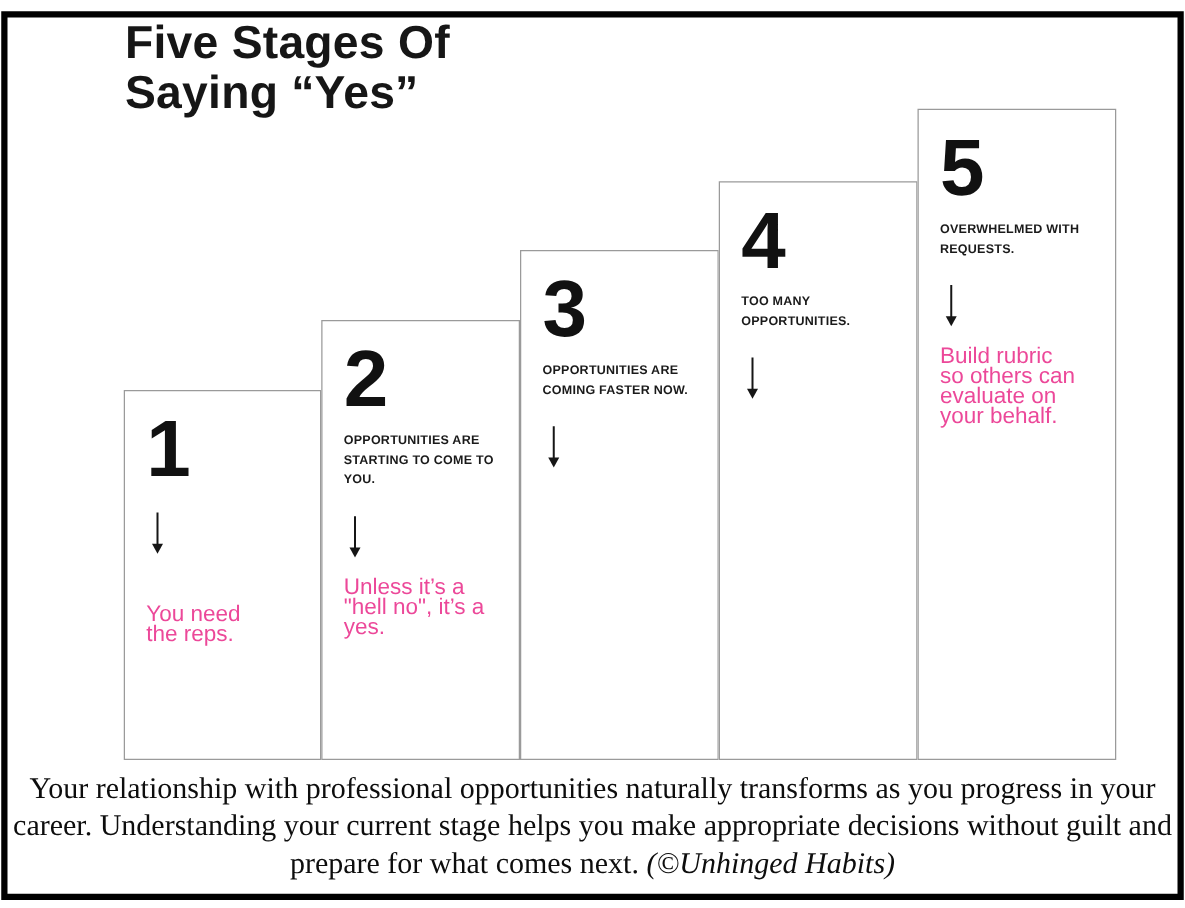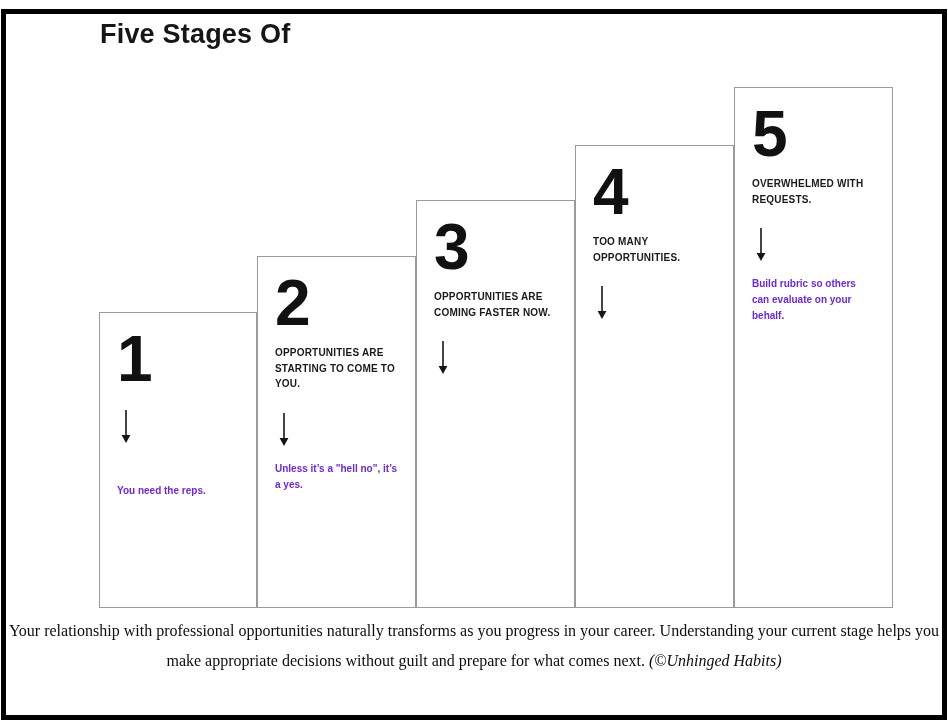--- a/index.html
+++ b/index.html
@@ -6,61 +6,61 @@
   body{
     width:948px;height:726px;position:relative;background:#ffffff;
     font-family:"Liberation Sans",sans-serif;color:#111;overflow:hidden;
   }
   .frame{
     position:absolute;left:1px;top:9px;width:936px;height:701px;
     border:5px solid #000;box-sizing:content-box;pointer-events:none;
   }
   .title{
     position:absolute;left:100px;top:14px;margin:0;
-    font-size:27px;line-height:40px;font-weight:700;letter-spacing:.2px;color:#161616;
+    font-size:37px;line-height:40px;font-weight:700;letter-spacing:.2px;color:#161616;
   }
   .stage{
     position:absolute;background:#fff;border:1px solid #9a9a9a;box-sizing:content-box;
   }
   .s1{left:99px; top:312px;width:156px;height:294px;}
   .s2{left:257px;top:256px;width:157px;height:350px;}
   .s3{left:416px;top:200px;width:157px;height:406px;}
   .s4{left:575px;top:145px;width:157px;height:461px;}
   .s5{left:734px;top:87px; width:157px;height:519px;}
   .num{
     font-size:64px;line-height:.94;font-weight:700;color:#111;
     padding:16px 0 0 17px;
   }
   .heading{
     margin:12px 15px 0 17px;max-width:126px;
     font-size:10px;line-height:15.5px;font-weight:700;letter-spacing:.2px;color:#1a1a1a;
   }
   .arrow{display:block;margin:20px 0 0 19px;}
   .note{
     margin:13px 15px 0 17px;
-    font-size:10px;line-height:16px;font-weight:700;color:#6d28d9;
+    font-size:18px;line-height:16px;font-weight:400;color:#ec4899;
   }
   .s1 .note{max-width:92px;margin-top:38px;}
   .s2 .note{max-width:126px;}
   .s3 .note{max-width:96px;}
   .s4 .note{max-width:106px;}
   .s5 .note{max-width:112px;}
   .caption{
     position:absolute;left:0;top:616px;width:948px;margin:0;
     text-align:center;font-family:"Liberation Serif",serif;
-    font-size:16px;line-height:30px;color:#0d0d0d;
+    font-size:24px;line-height:30px;color:#0d0d0d;
   }
   .caption em{font-style:italic;}
 </style>
 </head>
 <body>
 
 <div class="frame"></div>
 
-<h1 class="title"><span>Five Stages Of</span><br></h1>
+<h1 class="title"><span>Five Stages Of</span><br><span>Saying “Yes”</span></h1>
 
 <div class="stage s1">
   <div class="num">1</div>
   <svg class="arrow" width="14" height="36" viewBox="0 0 14 36">
       <line x1="7" y1="1" x2="7" y2="28" stroke="#161616" stroke-width="1.6"></line>
       <path d="M2.6 26 L11.4 26 L7 34 Z" fill="#161616"></path>
     </svg>
   <div class="note">You need the reps.</div>
 </div>
 

